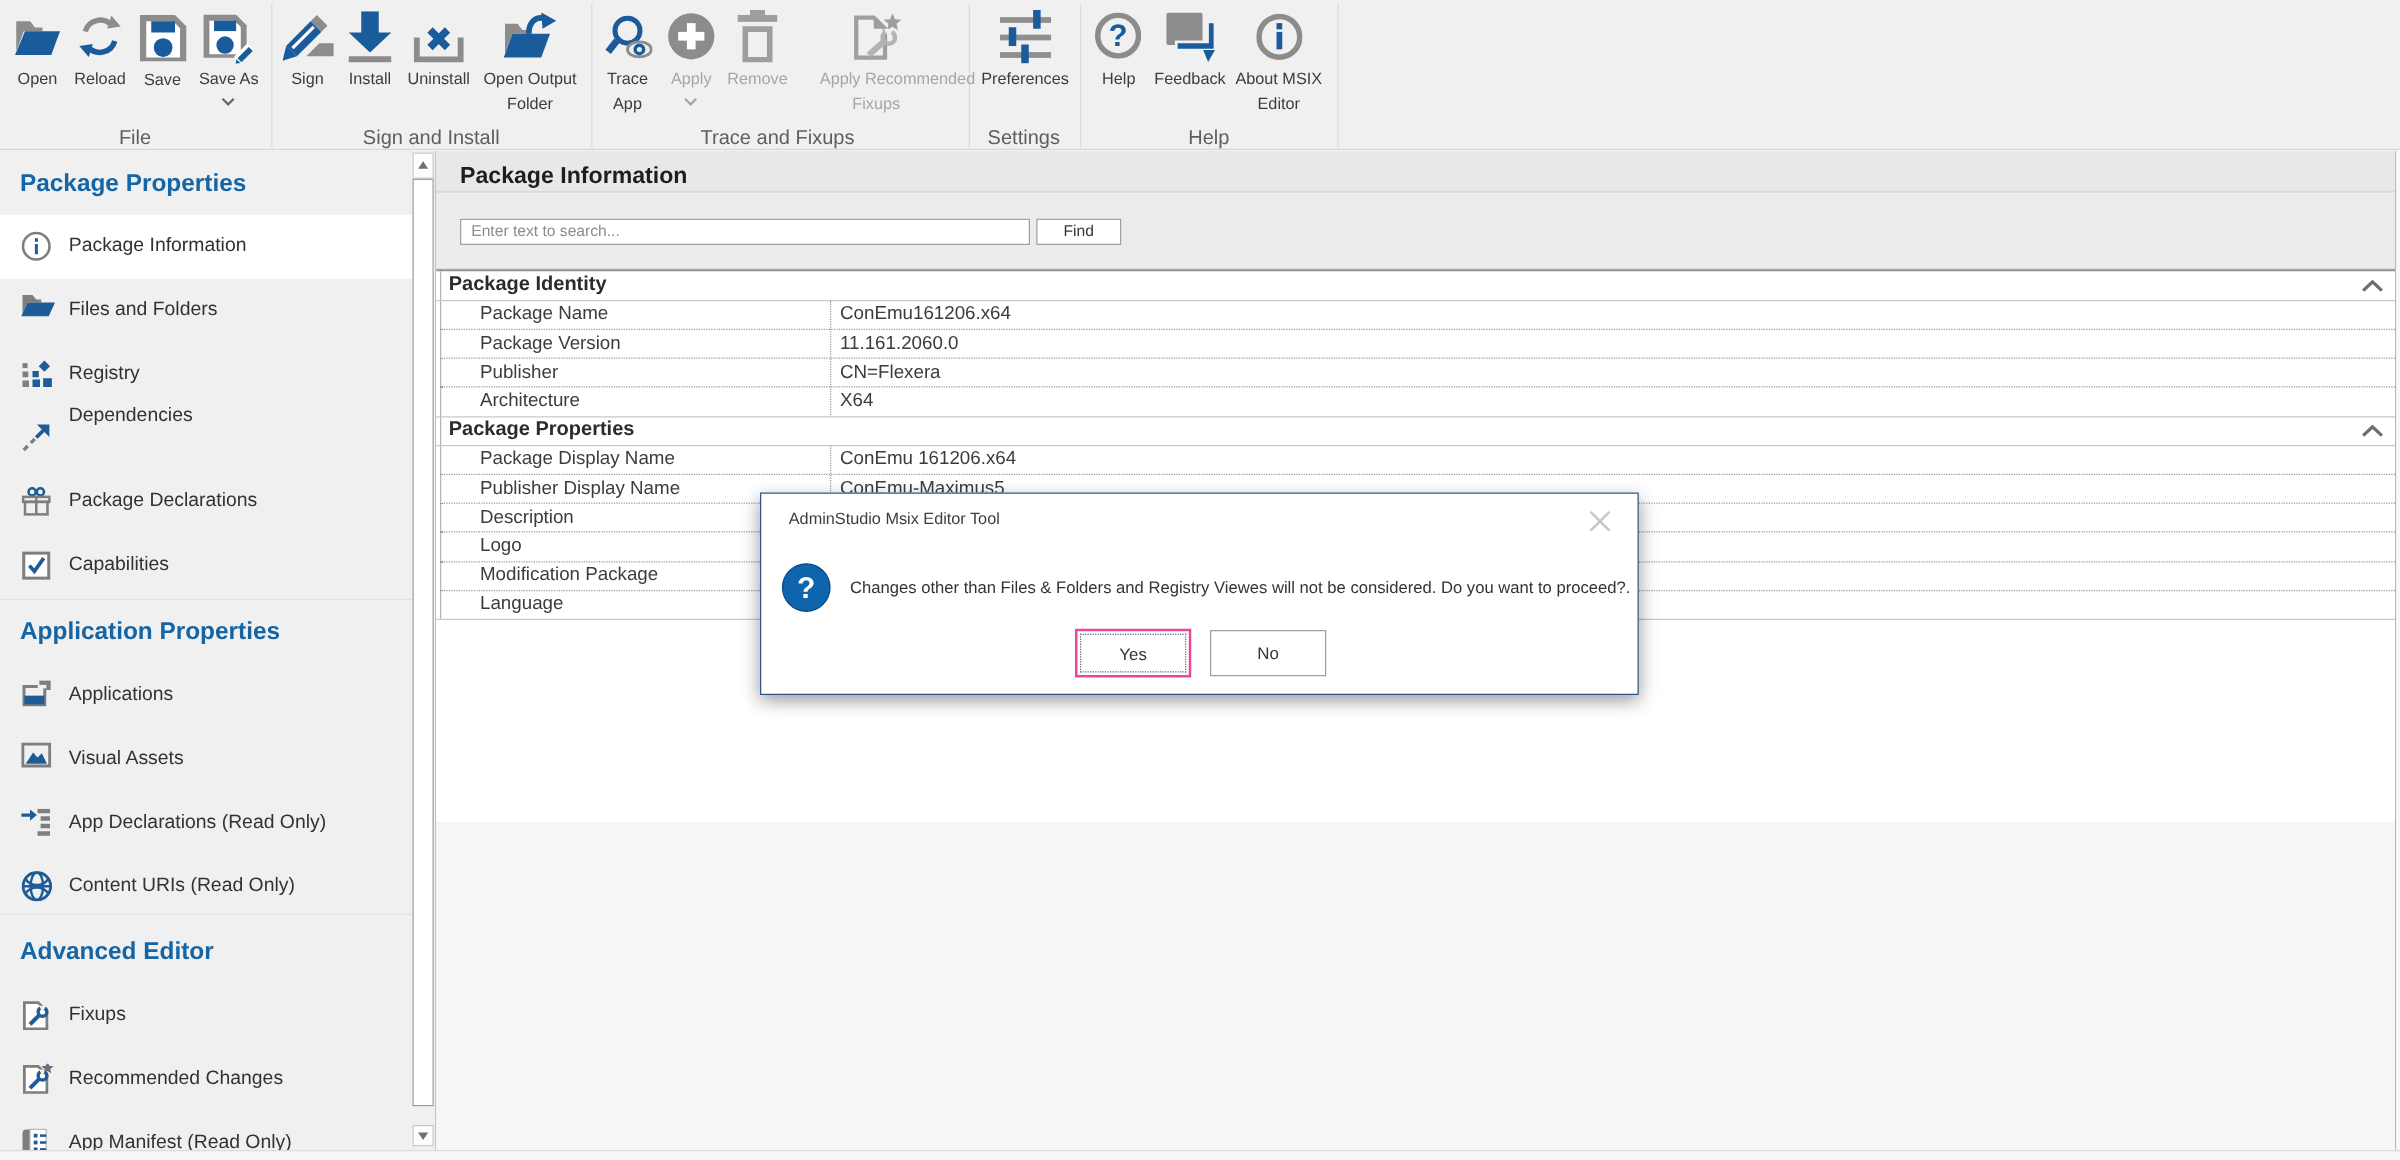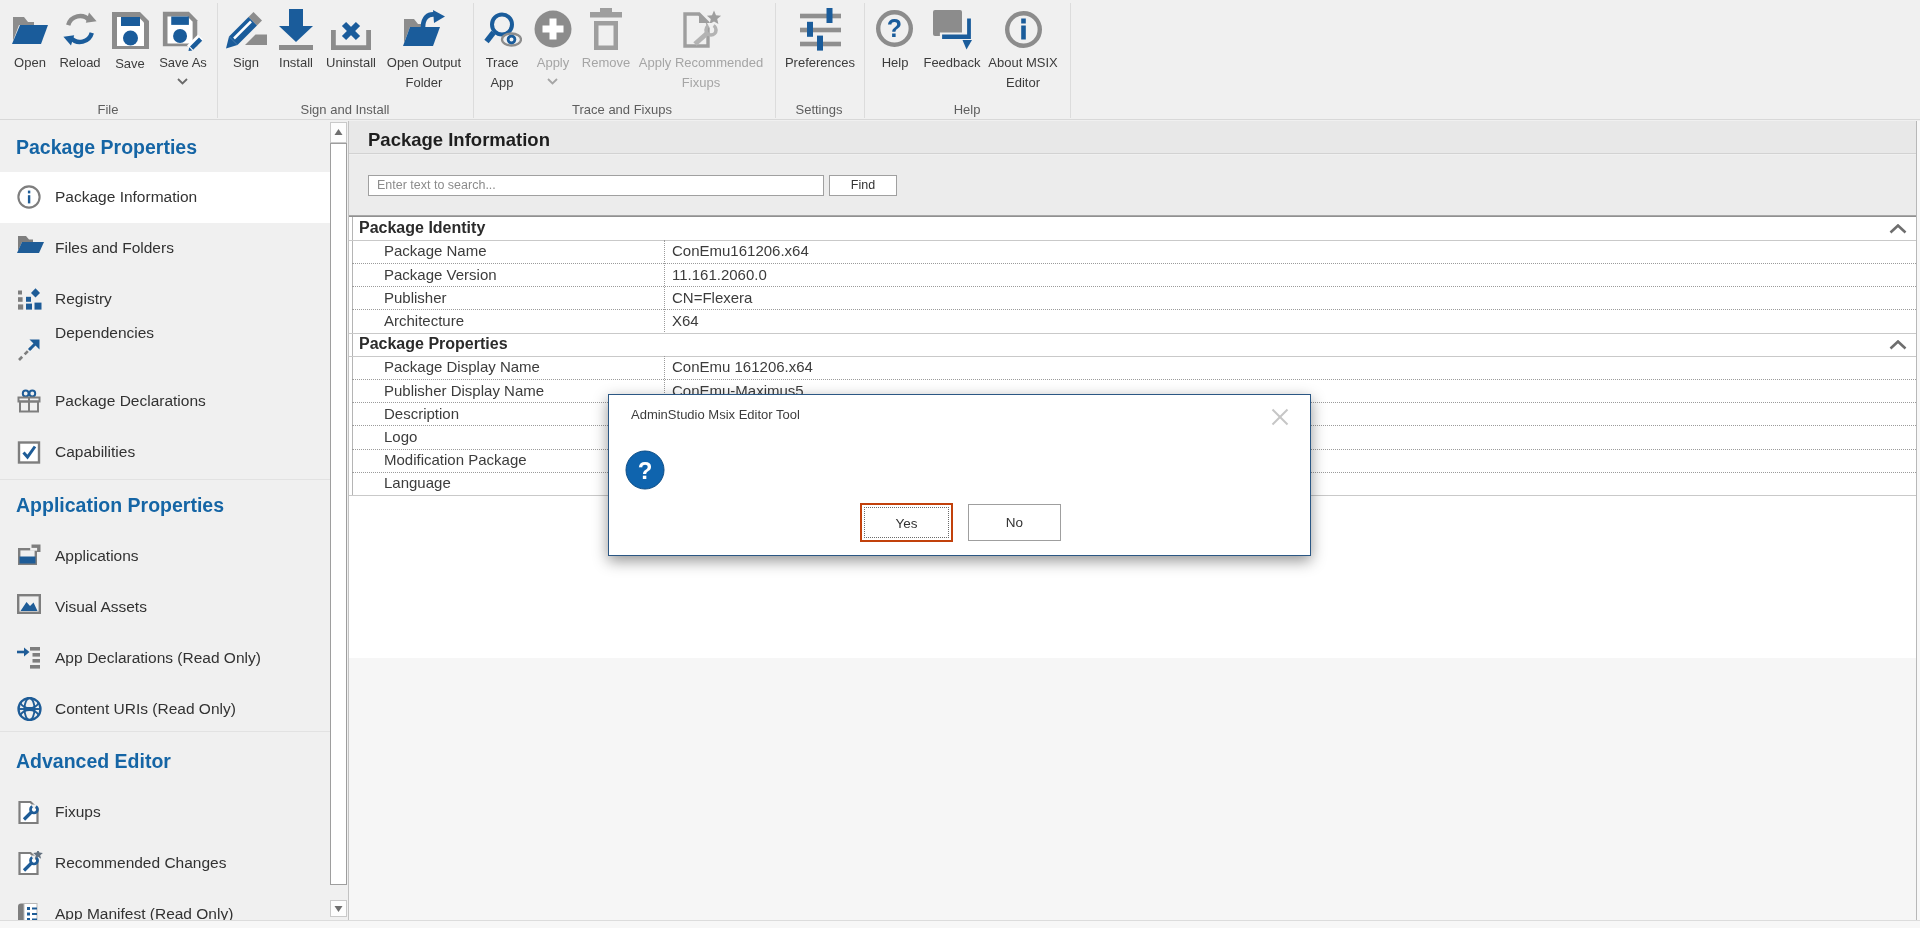--- a/index.html
+++ b/index.html
@@ -1,19 +1,19 @@
 <!DOCTYPE html>
 <html><head><meta charset="utf-8"><title>MSIX Editor</title>
 <style>
 *{margin:0;padding:0;box-sizing:border-box}
 html,body{width:1920px;height:928px;overflow:hidden;font-family:"Liberation Sans",sans-serif;background:#f0f0f0}
 .abs{position:absolute}
 .lbl{position:absolute;text-align:center;font-size:13px;color:#3C3C3C;line-height:20px;white-space:nowrap}
 .dis{color:#A5A5A5}
-.glbl{position:absolute;text-align:center;font-size:13px;color:#5E5E5E;white-space:nowrap}
+.glbl{position:absolute;text-align:center;font-size:16px;color:#5E5E5E;white-space:nowrap}
 .sep{position:absolute;top:3px;height:115px;width:1px;background:#DCDCDC}
 .caret{position:absolute;width:11px;height:7px}
 .shead{position:absolute;left:16px;font-size:19.5px;font-weight:bold;color:#1565A5;white-space:nowrap}
 .sitem{position:absolute;left:55px;font-size:15.5px;color:#323232;white-space:nowrap}
 .row{position:absolute;font-size:15px;color:#3C3C3C;white-space:nowrap}
 .dotline{position:absolute;left:352px;width:1564px;height:1px;border-top:1px dotted #9B9B9B}
 .solline{position:absolute;left:349px;width:1567px;height:1px;background:#C9C9C9}
 </style></head>
 <body>
 <div class="abs" style="left:0;top:0;width:1920px;height:120px;background:#F0F0F0;border-bottom:1px solid #D8D8D8"></div>
@@ -129,21 +129,21 @@
 <div class="lbl" style="left:73px;top:53px;width:220px">Save As</div>
 <div class="lbl" style="left:136px;top:53px;width:220px">Sign</div>
 <div class="lbl" style="left:186px;top:53px;width:220px">Install</div>
 <div class="lbl" style="left:241px;top:53px;width:220px">Uninstall</div>
 <div class="lbl" style="left:314px;top:53px;width:220px">Open Output</div>
 <div class="lbl" style="left:314px;top:73px;width:220px">Folder</div>
 <div class="lbl" style="left:392px;top:53px;width:220px">Trace</div>
 <div class="lbl" style="left:392px;top:73px;width:220px">App</div>
 <div class="lbl dis" style="left:443px;top:53px;width:220px">Apply</div>
 <div class="lbl dis" style="left:496px;top:53px;width:220px">Remove</div>
-<div class="lbl dis" style="left:591px;top:53px;width:220px">Apply Recommended</div>
+<div class="lbl dis" style="left:608px;top:53px;width:220px">Apply Recommended</div>
 <div class="lbl dis" style="left:591px;top:73px;width:220px">Fixups</div>
 <div class="lbl" style="left:710px;top:53px;width:220px">Preferences</div>
 <div class="lbl" style="left:785px;top:53px;width:220px">Help</div>
 <div class="lbl" style="left:842px;top:53px;width:220px">Feedback</div>
 <div class="lbl" style="left:913px;top:53px;width:220px">About MSIX</div>
 <div class="lbl" style="left:913px;top:73px;width:220px">Editor</div>
 <svg class="caret" style="left:177px;top:78px" viewBox="0 0 11 7">
     <polyline points="1,1 5.5,5.5 10,1" fill="none" stroke="#6A6A6A" stroke-width="1.8"></polyline>
   </svg>
 <svg class="caret" style="left:547px;top:78px" viewBox="0 0 11 7">
@@ -315,20 +315,21 @@
 <div class="abs" style="left:608px;top:394px;width:703px;height:162px;background:#FFFFFF;border:1px solid #2B5784;box-shadow:0 5px 14px rgba(0,0,0,0.42)">
   <div class="abs" style="left:22px;top:12px;font-size:13px;color:#3D3D3D">AdminStudio Msix Editor Tool</div>
   <svg class="abs" style="left:662px;top:13px" width="18" height="18" viewBox="0 0 18 18">
     <line x1="1.5" y1="1.5" x2="16.5" y2="16.5" stroke="#C6C6C6" stroke-width="2"></line>
     <line x1="16.5" y1="1.5" x2="1.5" y2="16.5" stroke="#C6C6C6" stroke-width="2"></line>
   </svg>
   <svg class="abs" style="left:16px;top:55px" width="40" height="40" viewBox="0 0 40 40">
     <circle cx="20" cy="20" r="19" fill="#0F64AE" stroke="#0B4C85" stroke-width="1"></circle>
     <text x="20" y="28.5" font-family="Liberation Sans" font-size="24" font-weight="bold" fill="#fff" text-anchor="middle">?</text>
   </svg>
-  <div class="abs" style="left:251px;top:108px;width:93px;height:39px;background:#fff;border:2px solid #c2410c">
+  <div class="abs" style="left:71px;top:67px;font-size:13.3px;color:#333;white-space:nowrap">Changes other than Files &amp; Folders and Registry Viewes will not be considered. Do you want to proceed?.</div>
+  <div class="abs" style="left:251px;top:108px;width:93px;height:39px;background:#fff;border:2px solid #ec4899">
     <div class="abs" style="left:2px;top:2px;right:2px;bottom:2px;border:1px dotted #6B6B6B"></div>
     <div class="abs" style="left:0;top:11px;width:100%;text-align:center;font-size:13.5px;color:#333">Yes</div>
   </div>
   <div class="abs" style="left:359px;top:109px;width:93px;height:37px;background:#fff;border:1px solid #9F9F9F">
     <div class="abs" style="left:0;top:10px;width:100%;text-align:center;font-size:13.5px;color:#333">No</div>
   </div>
 </div>
 
 </body></html>

